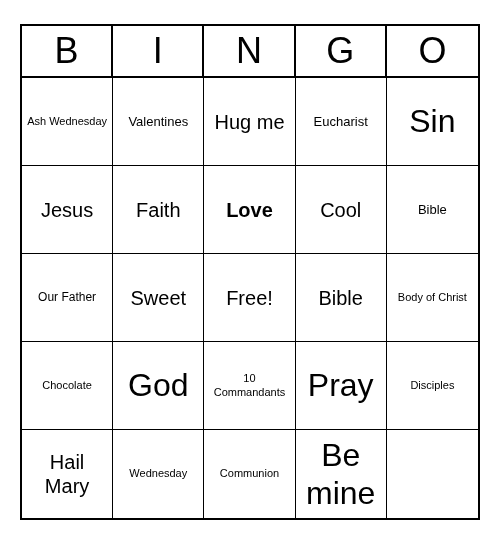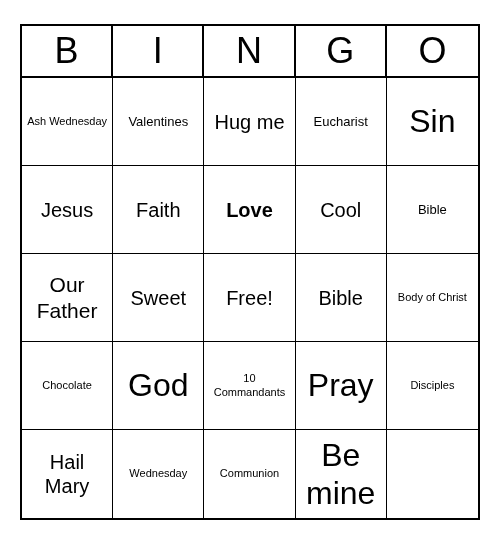--- a/index.html
+++ b/index.html
@@ -69,21 +69,21 @@
   <div class="bingo-cell" style="font-size: 11px;">Ash Wednesday</div>
       <div class="bingo-cell" style="font-size: 13px;">Valentines</div>
       <div class="bingo-cell" style="font-size: 20px;">Hug me</div>
       <div class="bingo-cell" style="font-size: 13px;">Eucharist</div>
       <div class="bingo-cell" style="font-size: 32px;">Sin</div>
       <div class="bingo-cell" style="font-size: 20px;">Jesus</div>
       <div class="bingo-cell" style="font-size: 20px;">Faith</div>
       <div class="bingo-cell" style="font-size: 20px; font-weight: bold;">Love</div>
       <div class="bingo-cell" style="font-size: 20px;">Cool</div>
       <div class="bingo-cell" style="font-size: 13px;">Bible</div>
-      <div class="bingo-cell" style="font-size: 21px;">Our Father</div>
+      <div class="bingo-cell" style="font-size: 12px;">Our Father</div>
       <div class="bingo-cell" style="font-size: 20px;">Sweet</div>
       <div class="bingo-cell" style="font-size: 20px;">Free!</div>
       <div class="bingo-cell" style="font-size: 20px;">Bible</div>
       <div class="bingo-cell" style="font-size: 11px;">Body of Christ</div>
       <div class="bingo-cell" style="font-size: 11px;">Chocolate</div>
       <div class="bingo-cell" style="font-size: 32px;">God</div>
       <div class="bingo-cell" style="font-size: 11px;">10 Commandants</div>
       <div class="bingo-cell" style="font-size: 32px;">Pray</div>
       <div class="bingo-cell" style="font-size: 11px;">Disciples</div>
       <div class="bingo-cell" style="font-size: 20px;">Hail Mary</div>

